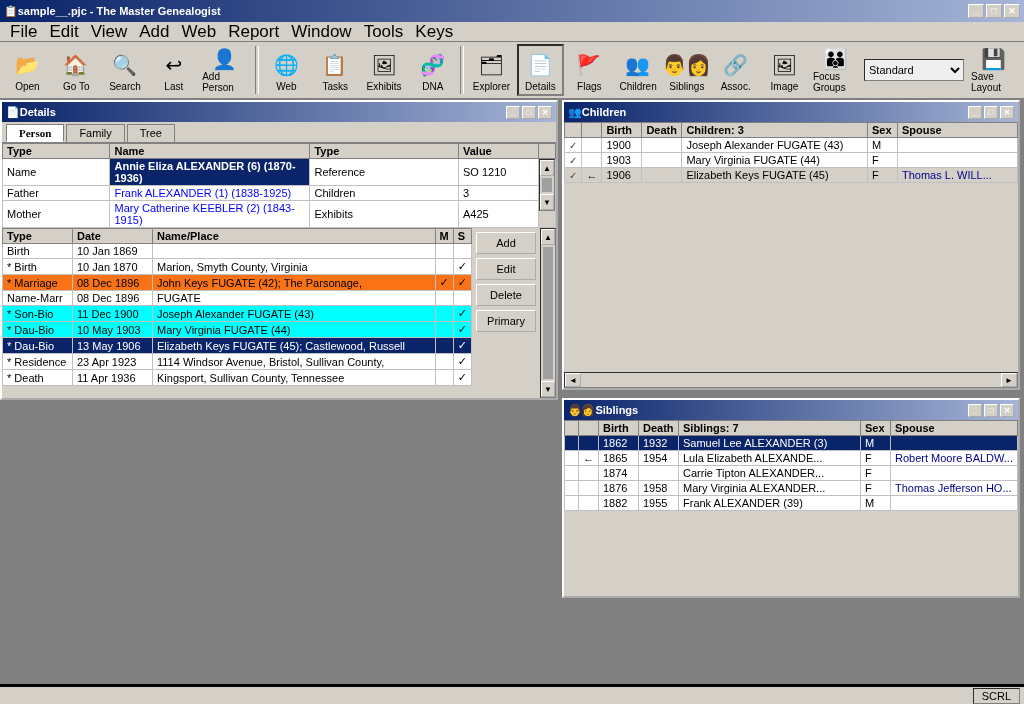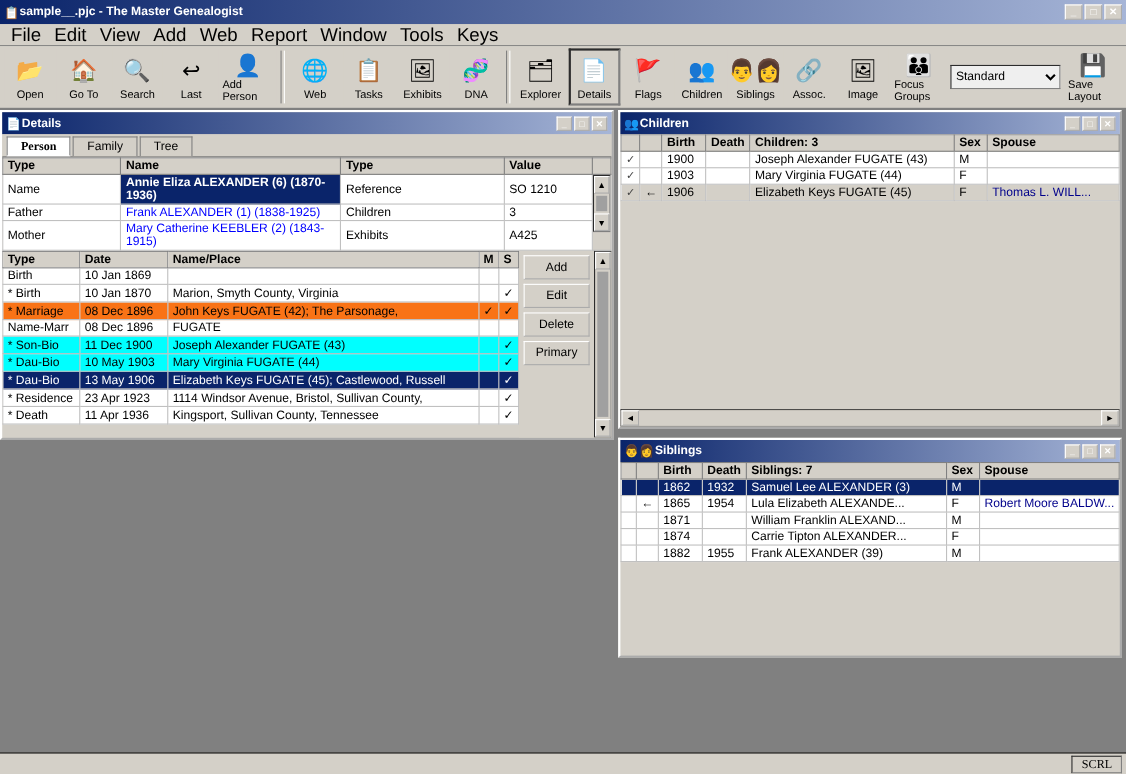--- a/index.html
+++ b/index.html
@@ -259,26 +259,25 @@
     .check-col { width: 14px; text-align: center; color: #444; font-size: 10px; }
     .arrow-col { width: 14px; text-align: center; }
 
     .status-bar {
       position: absolute;
       bottom: 0;
       left: 0;
       right: 0;
       height: 20px;
       background: #d4d0c8;
-      border-top: 1px solid #000000;
+      border-top: 3px solid #000000;
       display: flex;
       align-items: center;
       padding: 0 4px;
       font-size: 11px;
-      font-family: Liberation Serif, serif;
     }
     .status-item {
       padding: 0 8px;
       border: 1px inset #808080;
       height: 16px;
       display: flex;
       align-items: center;
     }
 
     
@@ -657,34 +656,34 @@
             <td class="arrow-col">←</td>
             <td>1865</td>
             <td>1954</td>
             <td>Lula Elizabeth ALEXANDE...</td>
             <td>F</td>
             <td style="color:#00008b;">Robert Moore BALDW...</td>
           </tr>
           <tr>
             <td class="check-col"></td>
             <td class="arrow-col"></td>
-            <td>1871</td>
-            <td></td>
-            <td>William Franklin ALEXAND...</td>
-            <td>M</td>
+            <td>1874</td>
+            <td></td>
+            <td>Carrie Tipton ALEXANDER...</td>
+            <td>F</td>
             <td></td>
           </tr>
           <tr>
             <td class="check-col"></td>
             <td class="arrow-col"></td>
-            <td>1874</td>
-            <td></td>
-            <td>Carrie Tipton ALEXANDER...</td>
+            <td>1876</td>
+            <td>1958</td>
+            <td>Mary Virginia ALEXANDER...</td>
             <td>F</td>
-            <td></td>
+            <td style="color:#00008b;">Thomas Jefferson HO...</td>
           </tr>
           <tr>
             <td class="check-col"></td>
             <td class="arrow-col"></td>
             <td>1882</td>
             <td>1955</td>
             <td>Frank ALEXANDER (39)</td>
             <td>M</td>
             <td></td>
           </tr>

